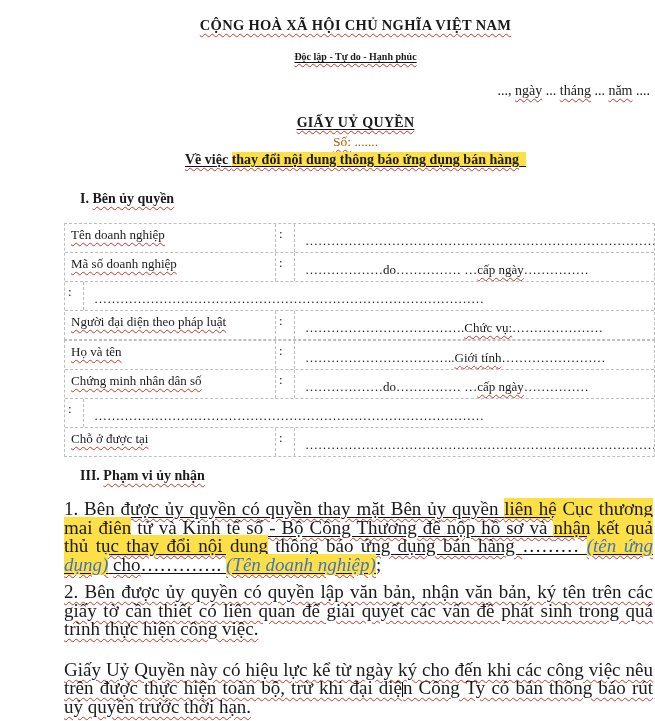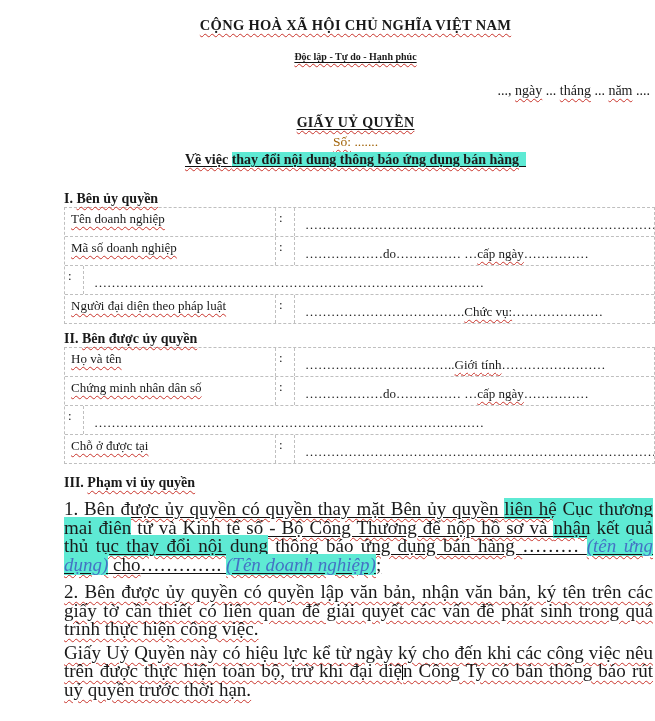--- a/index.html
+++ b/index.html
@@ -11,49 +11,49 @@
   .center { text-align:center; }
   .b { font-weight:bold; }
   
   .u { text-decoration:underline; text-decoration-color:#111; text-underline-offset:2px; }
   
   .sq {
     text-decoration-line:underline; text-decoration-style:wavy;
     text-decoration-color:#c9342b; text-decoration-thickness:1px;
     text-underline-offset:3px;
   }
-  .hl { background:#5eead4; }
+  .hl { background:#fde047; }
   .blue { color:#4472c4; font-style:italic; }
   .caret { display:inline-block; width:1px; height:15px; background:#000; vertical-align:-3px; }
 
   .nat-title { padding-top:17px; font-size:14.5px; letter-spacing:.3px; }
   .motto   { margin-top:17px; font-size:10px; }
   .date-line { margin-top:21px; text-align:right; padding-right:33px; font-size:14px; }
   .doc-title { margin-top:16px; font-size:14px; letter-spacing:.3px; }
   .doc-number { margin-top:3px; font-size:13.5px; color:#a16207; }
   .subject { margin-top:2px; font-size:14px; }
 
   .content { padding:0 30px 0 36px; }
-  .sec-heading { font-size:14px; font-weight:bold; margin:0; }
+  .sec-heading { font-size:14px; font-weight:bold; margin:16px; }
   .sec-heading.first { margin-top:23px; }
   .sec-heading.mid { margin-top:7px; }
   .sec-heading.third { margin-top:11px; }
 
   .tbl { margin-top:0; border:1px dashed #bfbfbf; width:589px;font-family:Liberation Serif, serif; }
   .tr { display:flex; height:28px; border-top:1px dashed #bfbfbf; }
   .tr:first-child { border-top:none; }
   .td-label { width:200px; padding:3px 4px 0 6px; font-size:13px; border-right:1px dashed #bfbfbf; }
   .td-colon { width:15px; padding:2px 0 0 3px; font-size:13px; border-right:1px dashed #bfbfbf; }
   .td-value { flex:1; font-size:13px; padding:0 4px 3px 10px; display:flex; align-items:flex-end;
               white-space:nowrap; overflow:hidden; }
 
   .para { font-size:19px; line-height:18.5px; text-align:justify; margin:0; }
   .para1 { margin-top:9px; }
   .para2 { margin-top:9px; }
-  .para3 { margin-top:5px; }
+  .para3 { margin-top:22px; }
 </style>
 </head>
 <body>
 
 <div class="page">
 
   <div class="nat-title center b"><span class="sq">CỘNG HOÀ XÃ HỘI CHỦ NGHĨA VIỆT NAM</span></div>
   <div class="motto center b u"><span class="sq">Độc lập - Tự do - Hạnh phúc</span></div>
   <div class="date-line"><span>..., </span><span class="sq">ngày</span><span> ... </span><span class="sq">tháng</span><span> ... </span><span class="sq">năm</span><span> ....</span></div>
 
@@ -94,21 +94,20 @@
         <div class="td-label"><span class="sq">Người đại diện theo pháp luật</span></div>
         <div class="td-colon">:</div>
         <div class="td-value">
             <span>……………………………….  </span>
             <span class="sq">Chức vụ:</span>
             <span> …………………</span>
           </div>
       </div>
     </div>
 
-    <div class="sec-heading mid"><span>II. </span><span class="sq">Bên được ủy quyền</span></div>
 
     <div class="tbl">
       <div class="tr">
         <div class="td-label"><span class="sq">Họ và tên</span></div>
         <div class="td-colon">:</div>
         <div class="td-value">
             <span>……………………………..  </span>
             <span class="sq">Giới tính</span>
             <span> ……………………</span>
           </div>
@@ -132,20 +131,20 @@
       </div>
       <div class="tr">
         <div class="td-label"><span class="sq">Chỗ ở được tại</span></div>
         <div class="td-colon">:</div>
         <div class="td-value">
             <span>………………………………………………………………………………</span>
           </div>
       </div>
     </div>
 
-    <div class="sec-heading third"><span>III. </span><span class="sq">Phạm vi ủy quyền</span></div>
+    <div class="sec-heading third"><span>III. </span><span class="sq">Phạm vi ủy nhận</span></div>
 
     <p class="para para1 u"><span class="sq">1. Bên được ủy quyền có quyền thay mặt Bên ủy quyền </span><span class="sq hl">liên hệ Cục thương mại điện</span><span class="sq"> tử và Kinh tế số - Bộ Công Thương để nộp hồ sơ và </span><span class="sq hl">nhận kết quả thủ tục thay đổi nội dung</span><span class="sq"> thông báo ứng dụng bán hàng </span><span>……… </span><span class="sq hl blue">(tên ứng dụng)</span><span> </span><span class="sq">cho</span><span>…………. </span><span class="sq hl blue">(Tên doanh nghiệp)</span><span>;</span></p>
     <p class="para para2"><span class="sq">2. Bên được ủy quyền có quyền lập văn bản, nhận văn bản, ký tên trên các giấy tờ cần thiết có liên quan để giải quyết các vấn đề phát sinh trong quá trình thực hiện công việc.</span></p>
     <p class="para para3"><span class="sq">Giấy Uỷ Quyền này có hiệu lực kể từ ngày ký cho đến khi các công việc nêu trên được thực hiện toàn bộ, trừ khi đại diệ</span><span class="caret"></span><span class="sq">n Công Ty có bản thông báo rút uỷ quyền trước thời hạn.</span></p>
 
   </div>
 </div>
 
 </body></html>

